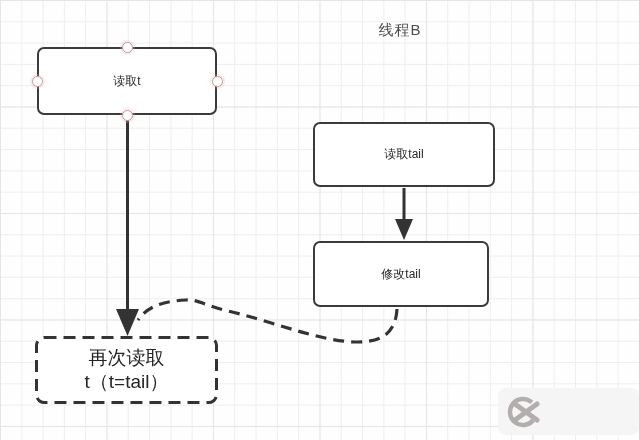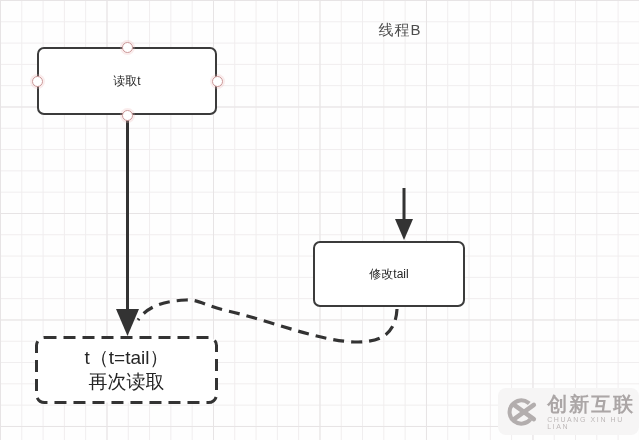--- a/index.html
+++ b/index.html
@@ -108,40 +108,39 @@
 
     <rect x="36.5" y="337.5" width="180" height="65" rx="8" fill="#ffffff" stroke="#333333" stroke-width="3" stroke-dasharray="12 7"></rect>
   </svg>
 
   <div class="lane-label" style="left:355px; top:21px;">线程B</div>
 
   <div class="node" style="left:37px; top:47px; width:180px; height:68px;">
     <span>读取t</span>
   </div>
 
+  <div class="node" style="left:313px; top:122px; width:182px; height:65px;">
+    <span>读取tail</span>
+  </div>
 
-  <div class="node" style="left:313px; top:241px; width:152px; height:66px;">
+  <div class="node" style="left:313px; top:241px; width:176px; height:66px;">
     <span>修改tail</span>
   </div>
 
   <div class="node dashed" style="left:35px; top:336px; width:183px; height:68px;">
+    <span>再次读取</span>
     <span>t（t=tail）</span>
-    <span>再次读取</span>
   </div>
 
   <div class="handle" style="left:121.5px; top:41.5px;"></div>
   <div class="handle" style="left:31.5px;  top:75.5px;"></div>
   <div class="handle" style="left:211.5px; top:75.5px;"></div>
   <div class="handle" style="left:121.5px; top:109.5px;"></div>
 
   <div class="watermark">
     <svg width="38" height="36" viewBox="0 0 38 36">
       <circle cx="17" cy="18" r="13" fill="none" stroke="#b3aeae" stroke-width="4.5" stroke-dasharray="62 20" transform="rotate(38 17 18)"></circle>
       <line x1="9" y1="10" x2="31" y2="26" stroke="#b3aeae" stroke-width="5" stroke-linecap="round"></line>
       <line x1="31" y1="10" x2="9" y2="26" stroke="#b3aeae" stroke-width="5" stroke-linecap="round"></line>
     </svg>
-    <div class="wm-text">
-      <div class="wm-brand">创新互联</div>
-      <div class="wm-latin">CHUANG XIN HU LIAN</div>
-    </div>
   </div>
 
 </div>
 
 </body></html>

